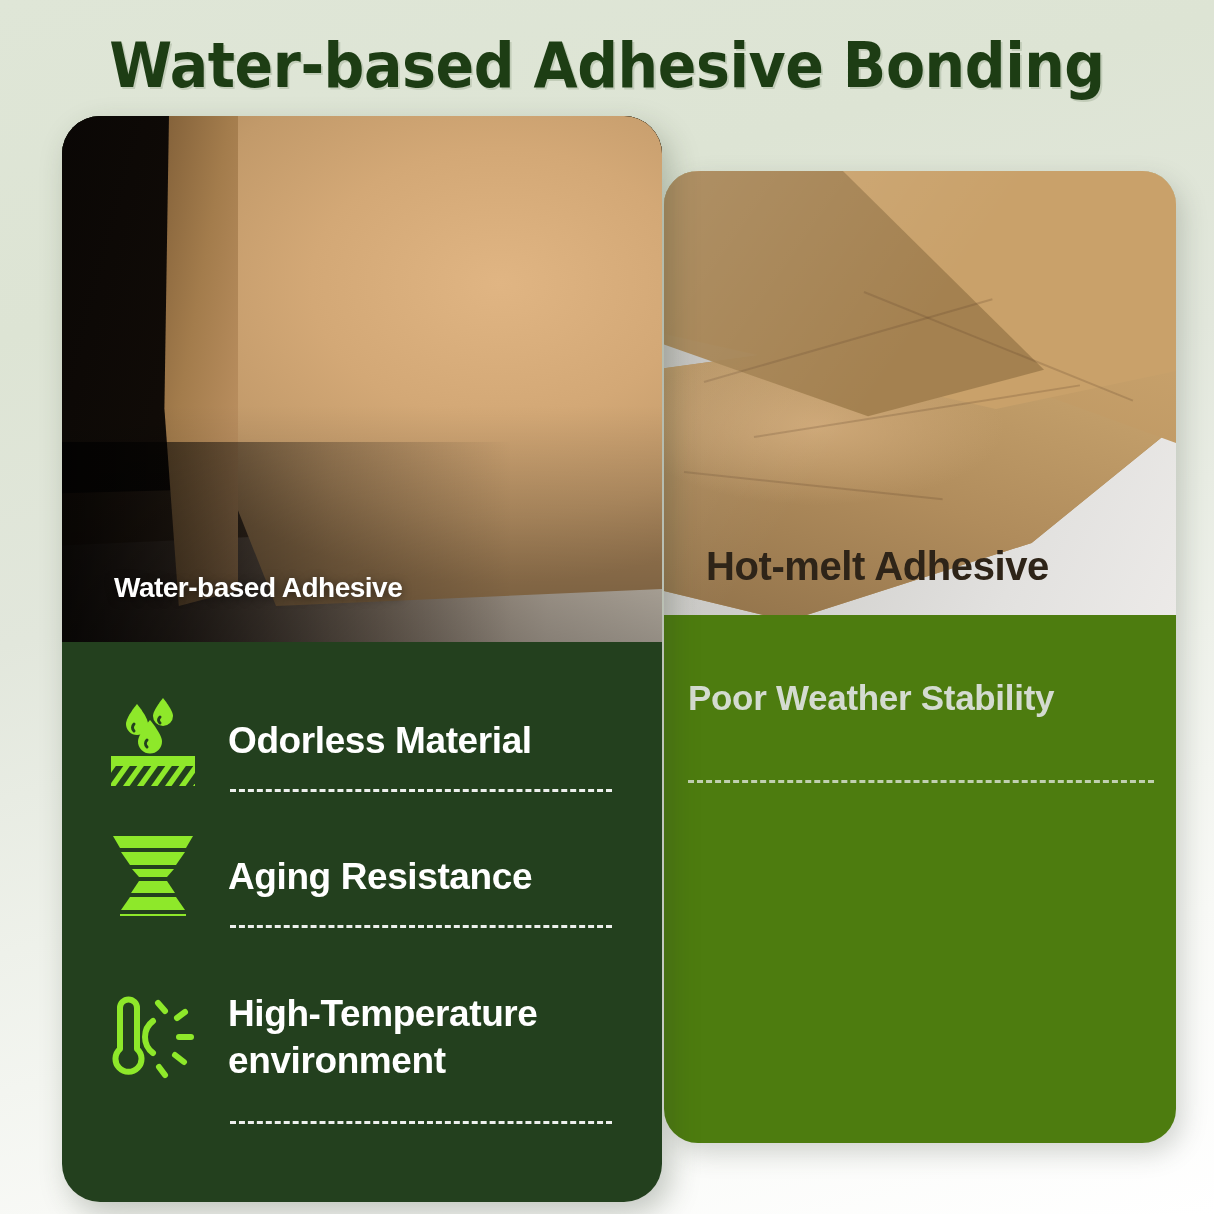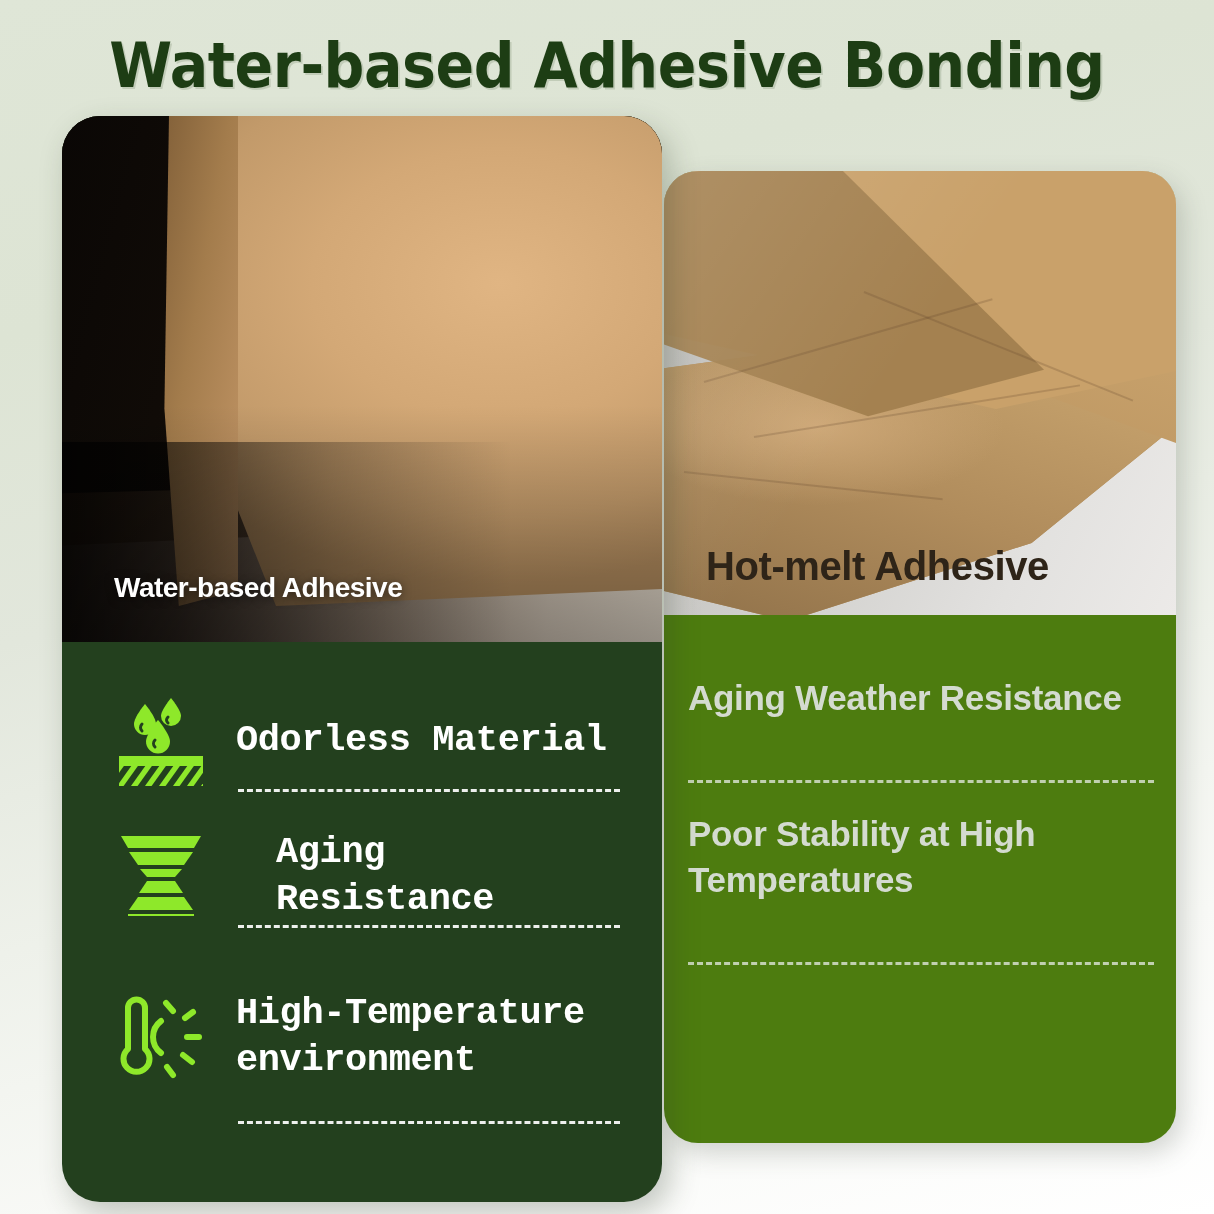--- a/index.html
+++ b/index.html
@@ -235,36 +235,35 @@
     font-size: 28px;
     font-weight: 700;
     color: #ffffff;
     letter-spacing: -0.5px;
     text-shadow: 0 2px 10px rgba(0,0,0,0.55);
     z-index: 6;
   }
 
   .list-left {
     position: absolute;
-    left: 8px;
+    left: 0;
     top: 526px;
     width: 600px;
     padding: 30px 16px 0 0;
-    font-family: Liberation Mono, monospace;
   }
 
   .row-left {
     position: relative;
     display: flex;
     align-items: center;
     padding-left: 42px;
     padding-right: 34px;
   }
   .row-left.l1 { height: 136px; }
-  .row-left.l2 { height: 136px; gap: 40px; }
+  .row-left.l2 { height: 136px; }
   .row-left.l3 { height: 186px; }
 
   .row-left .ico {
     flex: 0 0 98px;
     width: 98px;
     height: 98px;
     display: flex;
     align-items: center;
     justify-content: center;
   }
@@ -302,25 +301,21 @@
     <div class="crease" style="left:90px;  top:265px; width:330px; transform:rotate(-9deg);"></div>
     <div class="crease" style="left:20px;  top:300px; width:260px; transform:rotate(6deg);"></div>
     <div class="crease" style="left:200px; top:120px; width:290px; transform:rotate(22deg);"></div>
     <div class="sheen"></div>
 
     <div class="label-right">Hot-melt Adhesive</div>
   </div>
 
   <div class="list-right">
     <div class="row-right r1">
-      <span class="txt">Aging Weather Resistance</span>
-      <div class="dash"></div>
-    </div>
-    <div class="row-right r3">
-      <span class="txt">Poor Stability at High Temperatures</span>
+      <span class="txt">Poor Weather Stability</span>
       <div class="dash"></div>
     </div>
   </div>
 
 </div>
 
 <div class="card-left">
 
   <div class="photo-left">
     <div class="dark-bg"></div>

